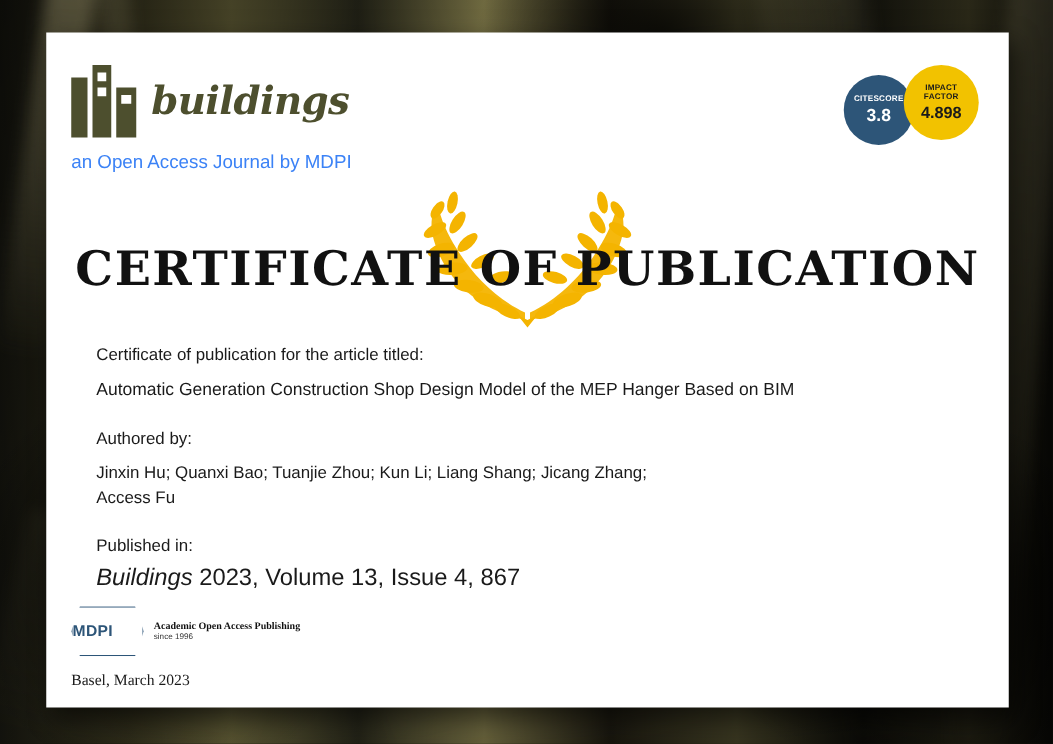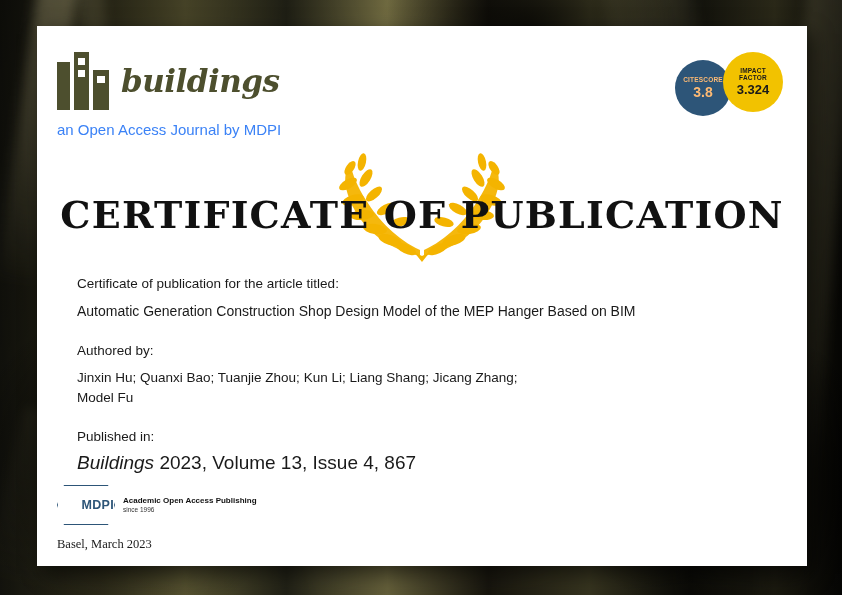--- a/index.html
+++ b/index.html
@@ -119,21 +119,21 @@
     border-radius: 50%;
     display: flex;
     flex-direction: column;
     align-items: center;
     justify-content: center;
     text-align: center;
     line-height: 1.02;
   }
   .badge.citescore {
     background: #2d5578;
-    color: #fdba74;
+    color: #ffffff;
     margin-right: -8px;
     margin-top: 8px;
   }
   .badge.impact {
     background: #f2c200;
     color: #1a1a1a;
     width: 60px;
     height: 60px;
   }
   .badge .lbl {
@@ -219,38 +219,39 @@
   .mdpi-logo {
     display: flex;
     align-items: center;
   }
   .mdpi-hex {
     width: 56px;
     height: 38px;
     border: 1.6px solid #2d5578;
     display: flex;
     align-items: center;
-    justify-content: flex-end;
+    justify-content: flex-start;
     position: relative;
     clip-path: polygon(12% 0%, 88% 0%, 100% 50%, 88% 100%, 12% 100%, 0% 50%);
   }
   .mdpi-hex span {
     font-size: 12.5px;
     font-weight: bold;
     color: #2d5578;
     letter-spacing: .3px;
   }
   .mdpi-tag {
     margin-left: 8px;
     line-height: 1.15;
   }
   .mdpi-tag .t1 {
     font-size: 8px;
     font-weight: bold;
     color: #111;
+    font-family: Liberation Serif, serif;
   }
   .mdpi-tag .t2 {
     font-size: 6.5px;
     color: #333;
     margin-top: 1px;
   }
   .place-date {
     margin-top: 12px;
     font-size: 12.5px;
     color: #1a1a1a;
@@ -292,21 +293,21 @@
     <div class="subtitle">an Open Access Journal by MDPI</div>
 
     <div class="badges">
       <div class="badge citescore">
         <div class="lbl">CITESCORE</div>
         <div class="val">3.8</div>
       </div>
       <div class="badge impact">
         <div class="lbl">IMPACT</div>
         <div class="lbl">FACTOR</div>
-        <div class="val">3.324</div>
+        <div class="val">4.898</div>
       </div>
     </div>
   </div>
 
   <div class="title-area">
     <svg class="laurel" width="240" height="120" viewBox="0 0 240 120">
       <g fill="#f4b400">
 
         <path d="M118 112 C 80 104, 52 78, 44 44 C 42 34, 44 24, 48 18 C 50 30, 56 44, 64 56 C 76 76, 96 96, 118 106 Z" opacity="0.95"></path>
 
@@ -345,21 +346,21 @@
 
     <div class="cert-title">CERTIFICATE OF PUBLICATION</div>
   </div>
 
   <div class="body-text">
     <div class="line-intro">Certificate of publication for the article titled:</div>
     <div class="line-article">Automatic Generation Construction Shop Design Model of the MEP Hanger Based on BIM</div>
     <div class="line-authored">Authored by:</div>
     <div class="line-authors">
       <span>Jinxin Hu; Quanxi Bao; Tuanjie Zhou; Kun Li; Liang Shang; Jicang Zhang;</span><br>
-      <span>Model Fu</span>
+      <span>Access Fu</span>
     </div>
     <div class="line-published">Published in:</div>
     <div class="line-journal">
       <span class="j-name">Buildings</span><span> 2023, Volume 13, Issue 4, 867</span>
     </div>
   </div>
 
   <div class="footer">
     <div class="mdpi-logo">
       <div class="mdpi-hex">

